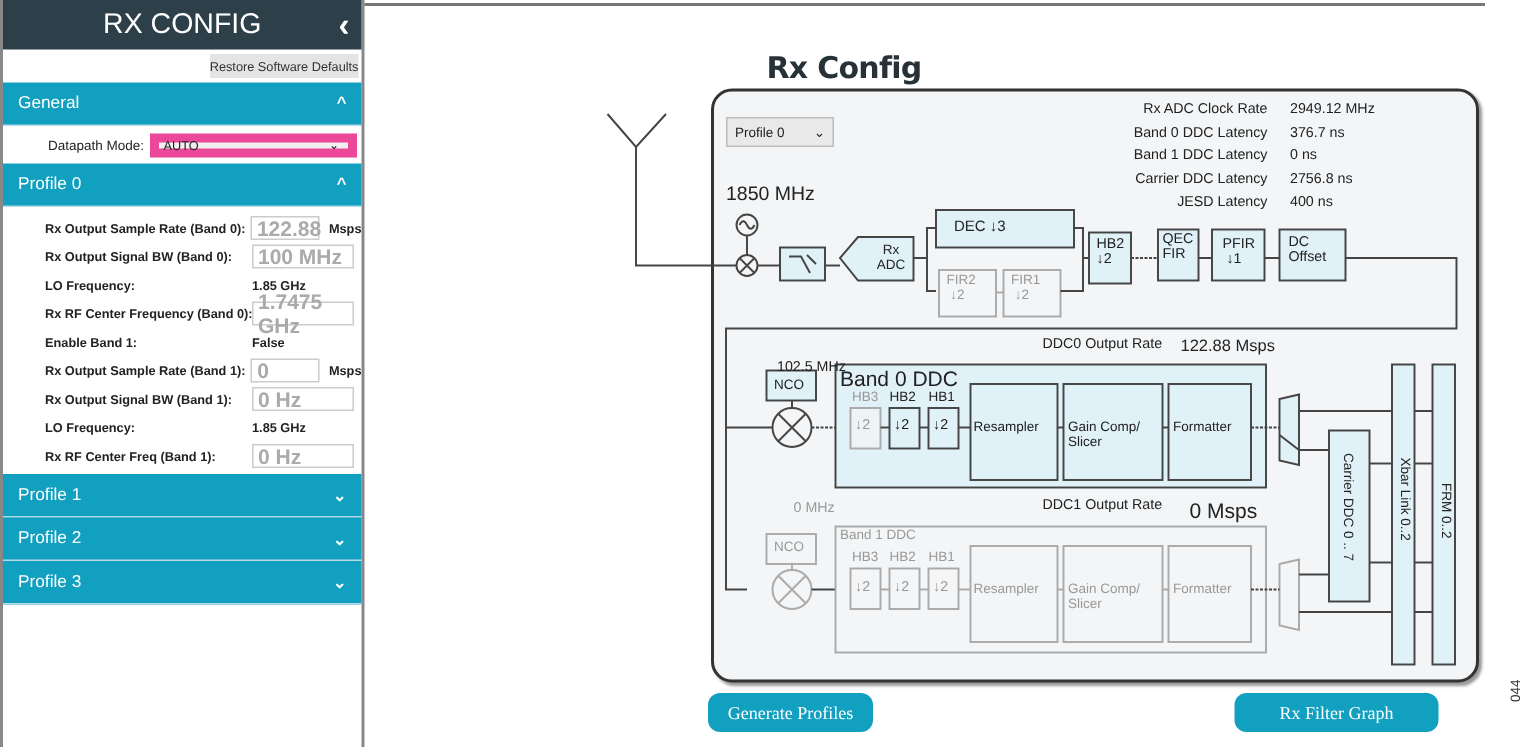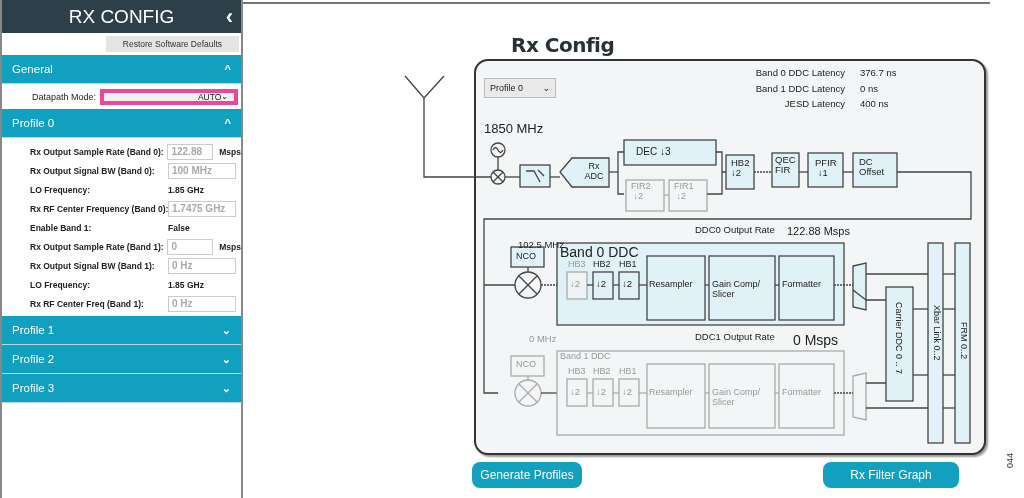--- a/index.html
+++ b/index.html
@@ -2,46 +2,46 @@
 <html><head>
 <meta charset="utf-8">
 <style>
   * { box-sizing: border-box; margin: 0; padding: 0; }
   body { width: 1024px; height: 498px; background: #fff; font-family: "Liberation Sans", sans-serif; position: relative; overflow: hidden; color: #222; }
   
   .sidebar { position: absolute; left: 0; top: 0; width: 243px; height: 498px; border-right: 2px solid #888; border-left: 2px solid #888; background: #fff; }
   .sb-header { height: 33px; background: #2d3f48; color: #fff; display: flex; align-items: center; justify-content: center; position: relative; font-size: 19px; }
   .sb-header .collapse { position: absolute; right: 8px; top: 4px; font-size: 22px; font-weight: bold; color:#fff; cursor: pointer; }
   .restore-row { height: 22px; display: flex; justify-content: flex-end; align-items: center; padding-right: 2px; }
-  .restore-btn { background: #e4e4e4; border: none; font-size: 8.5px; padding: 3px 17px; color: #333; font-family: "Liberation Sans", sans-serif; }
+  .restore-btn { background: #e4e4e4; border: none; font-size: 8.5px; padding: 3px 0; color: #333; font-family: "Liberation Sans", sans-serif; }
   .sec-head { height: 29px; background: #12a0c0; color: #fff; display: flex; align-items: center; justify-content: space-between; padding: 0 10px; font-size: 11.5px; border-bottom: 1px solid #b5dce6; cursor: pointer; }
   .sec-head .chev { font-size: 11px; font-weight: bold; }
   .gen-row { height: 25px; display: flex; align-items: center; padding-left: 30px; font-size: 9px; }
-  .select { margin-left: 4px; width: 138px; height: 16px; border: 4px solid #ec4899; background: #f0f0f0; display: flex; justify-content: flex-end; align-items: center; padding: 0 6px 0 3px; font-size: 8.5px; }
+  .select { margin-left: 4px; width: 138px; height: 16px; border: 6px solid #ec4899; background: #f0f0f0; display: flex; justify-content: space-between; align-items: center; padding: 0 6px 0 3px; font-size: 8.5px; }
   .prof-body { padding: 4px 0 3px 0; }
   .prow { height: 19px; display: flex; align-items: center; font-size: 8.5px; padding-left: 28px; font-weight: bold; }
   .prow .lbl { width: 138px; white-space: nowrap; }
-  .prow .inp { width: 68px; height: 16px; border: 1px solid #ccc; color: #aaa; padding-left: 3px; font-size: 10px; display:flex; align-items:center; background:#fff; }
+  .prow .inp { width: 68px; height: 16px; border: 1px solid #ccc; color: #aaa; padding-left: 3px; font-size: 14px; display:flex; align-items:center; background:#fff; }
   .prow .inp.short { width: 46px; }
   .prow .unit { margin-left: 6px; }
   .prow .val { color: #222; }
   
   .topline { position: absolute; left: 243px; top: 2px; width: 747px; height: 2px; background: #777; }
   .title { position: absolute; left: 511px; top: 33px; font-size: 20px; font-weight: bold; color: #263238; font-family: "DejaVu Sans", sans-serif; letter-spacing: -0.5px; }
   .diagram-frame { position: absolute; left: 474px; top: 59px; width: 512px; height: 396px; border: 2px solid #333; border-radius: 14px; background: #f3f5f7; box-shadow: 2px 2px 2px #999; }
   .profile-sel { position: absolute; left: 484px; top: 78px; width: 72px; height: 20px; border: 1px solid #bbb; background: #e9e9e9; font-size: 9px; display:flex; align-items:center; justify-content: space-between; padding: 0 5px; }
   .lat-table { position: absolute; left: 730px; top: 67px; font-size: 9.5px; }
   .lat-row { display: flex; height: 15.5px; }
   .lat-row .k { width: 115px; text-align: right; }
   .lat-row .v { padding-left: 15px; }
   .freq-main { position: absolute; left: 484px; top: 121px; font-size: 13px; }
   svg.diag { position: absolute; left: 0; top: 0; }
   .txt { position: absolute; font-size: 9.5px; line-height: 1.1; }
   .gray { color: #999; }
-  .btn { position: absolute; height: 26px; background: #12a0c0; color: #fff; border-radius: 8px; font-size: 12px; display: flex; align-items: center; justify-content: center; border: none; cursor: pointer; font-family: Liberation Sans, sans-serif; }
+  .btn { position: absolute; height: 26px; background: #12a0c0; color: #fff; border-radius: 8px; font-size: 12px; display: flex; align-items: center; justify-content: center; border: none; cursor: pointer; font-family: Liberation Serif, serif; }
   .fig-id { position: absolute; left: 1005px; top: 468px; font-size: 9px; transform: rotate(-90deg); transform-origin: left top; color: #333; }
 </style>
 </head>
 <body>
 
 <div class="sidebar">
   <div class="sb-header">
     <span>RX CONFIG</span>
     <span class="collapse">‹</span>
   </div>
@@ -218,26 +218,34 @@
     <rect x="955" y="243" width="15" height="200" fill="#e1f1f8"></rect>
   </g>
 </svg>
 
 <div class="profile-sel">
   <span>Profile 0</span>
   <span>⌄</span>
 </div>
 <div class="lat-table" id="lat-table">
     <div class="lat-row">
+      <span class="k">Rx ADC Clock Rate</span>
+      <span class="v">2949.12 MHz</span>
+    </div>
+    <div class="lat-row">
       <span class="k">Band 0 DDC Latency</span>
       <span class="v">376.7 ns</span>
     </div>
     <div class="lat-row">
       <span class="k">Band 1 DDC Latency</span>
       <span class="v">0 ns</span>
+    </div>
+    <div class="lat-row">
+      <span class="k">Carrier DDC Latency</span>
+      <span class="v">2756.8 ns</span>
     </div>
     <div class="lat-row">
       <span class="k">JESD Latency</span>
       <span class="v">400 ns</span>
     </div>
   </div>
 <div class="freq-main">1850 MHz</div>
 
 <div class="txt" style="left:583px;top:162px;font-size:9px;white-space:pre;text-align:center;width:22px;">Rx
 ADC</div>

